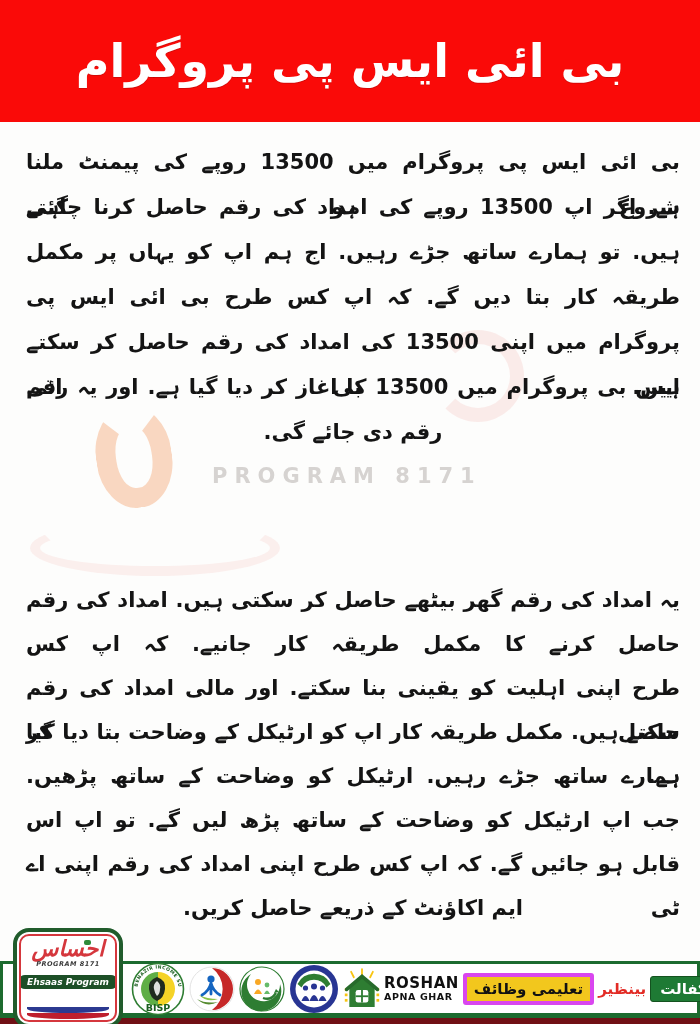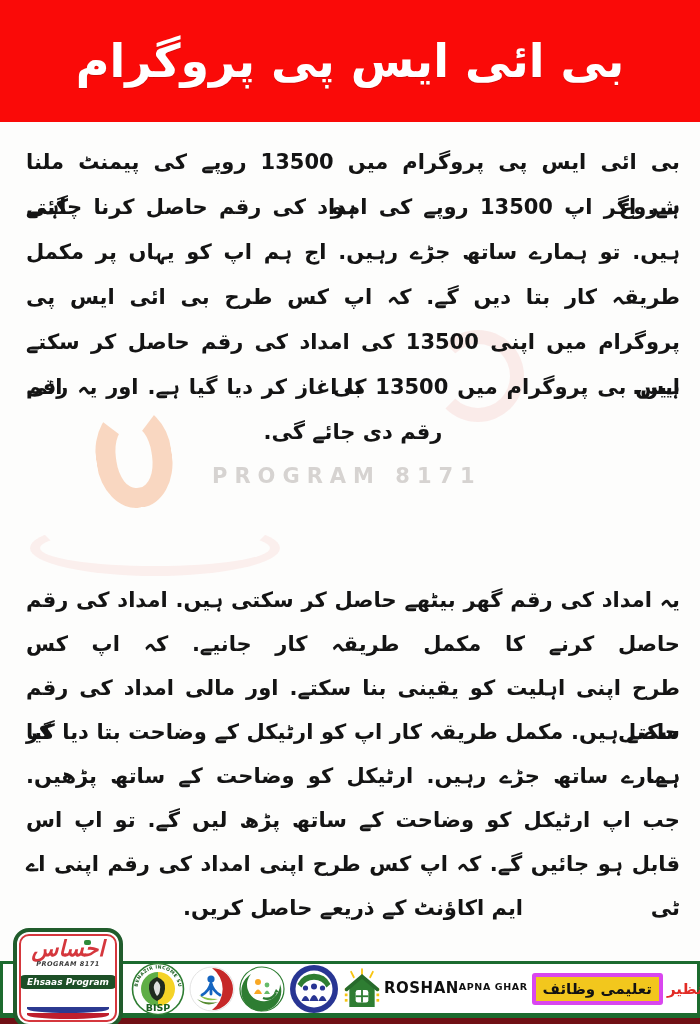--- a/index.html
+++ b/index.html
@@ -84,21 +84,21 @@
   }
   .ehsaas-wave { position:absolute; left:6%; width:88%; height:6px; border-radius:0 0 100% 100%/0 0 140% 140%; }
   .ehsaas-wave.blue { bottom:7px; background:#2b3990; }
   .ehsaas-wave.red  { bottom:1px; background:#be1e2d; }
 
   
   .logo-svg { flex:0 0 auto; display:block; }
 
   
   .roshan { display:flex; align-items:center; gap:3px; flex:0 0 auto; }
-  .roshan-text { display:flex; line-height:1; color:#101010; }
+  .roshan-text { display:flex; flex-direction:column; line-height:1; color:#101010; }
   .roshan-l1 { font-size:15px; font-weight:bold; letter-spacing:.5px; }
   .roshan-l2 { font-size:9.5px; font-weight:bold; letter-spacing:.6px; margin-top:1px; }
 
   
   .badge { direction:rtl; font-weight:bold; white-space:nowrap; flex:0 0 auto; }
   .badge-yellow {
     background:var(--badge-yellow,#f2c71d); color:#121212; font-size:15px;
     padding:3px 7px; border-radius:3px; border:4px solid #d946ef;
   }
   .badge-green {

